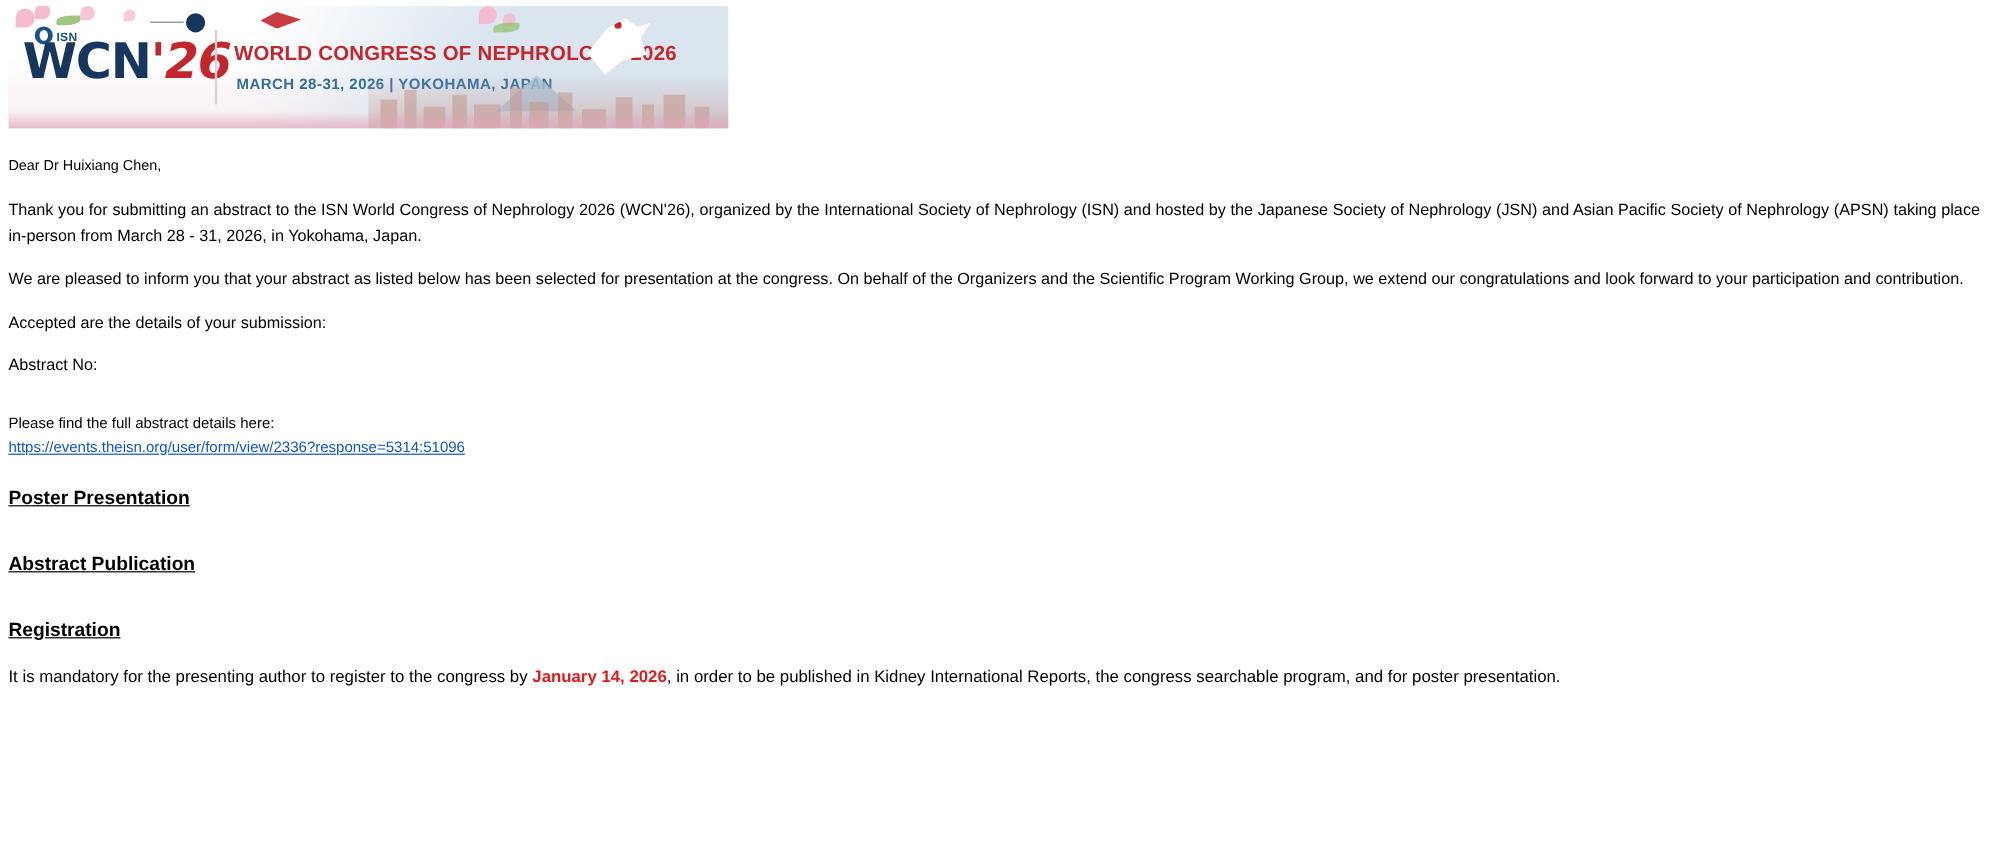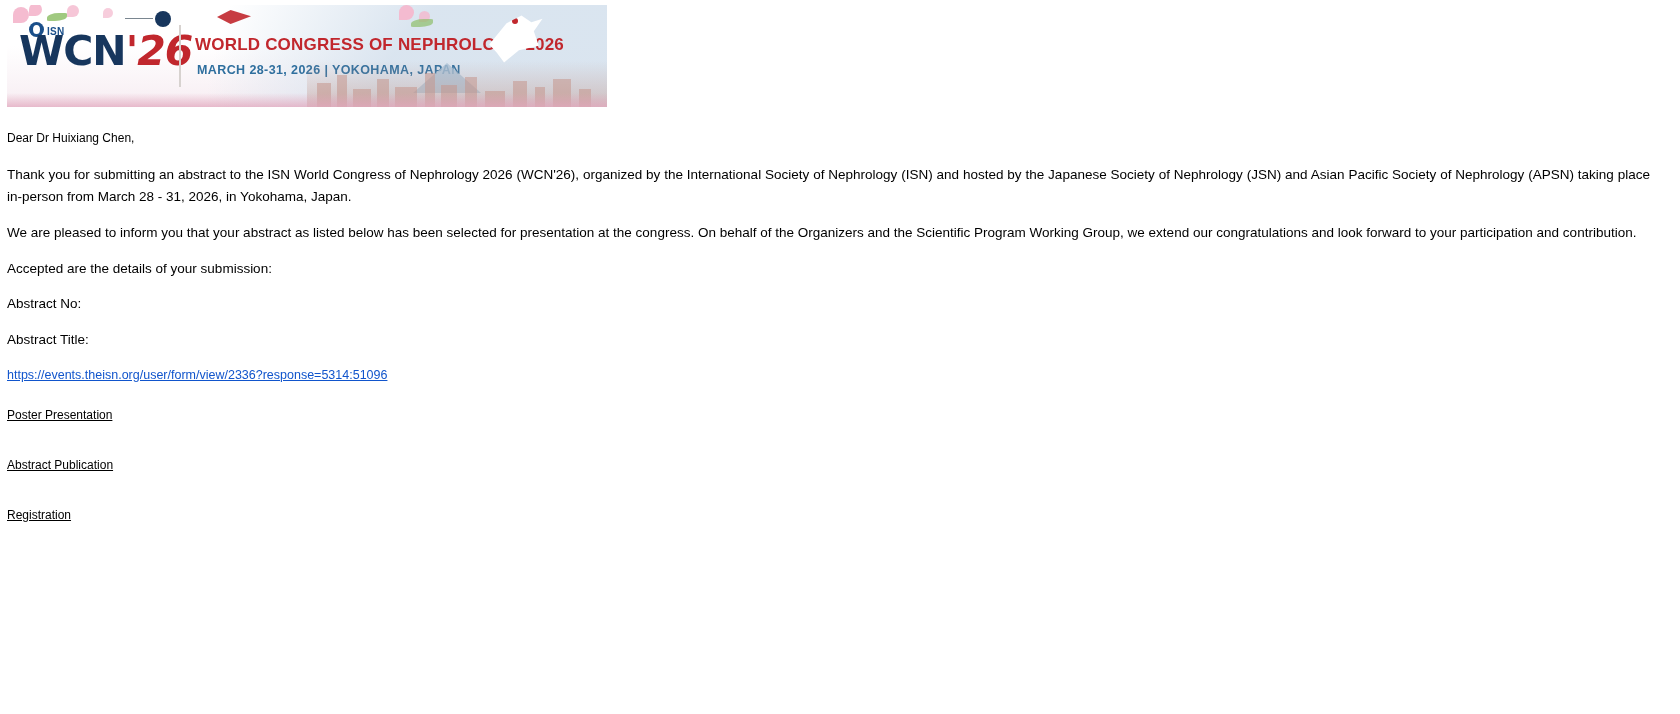--- a/index.html
+++ b/index.html
@@ -226,22 +226,22 @@
     font-weight: bold;
     line-height: 1.6;
   }
   .link {
     font-size: 12.5px;
     color: #1155cc;
     text-decoration: underline;
     word-break: break-all;
   }
   .section-head {
-    font-size: 12px;
-    font-weight: normal;
+    font-size: 16px;
+    font-weight: bold;
     text-decoration: underline;
     line-height: 1.5;
     display: inline-block;
   }
   .section-body {
     font-size: 14px;
     line-height: 1.6;
   }
   .red {
     color: #e01b1b;
@@ -313,31 +313,32 @@
     <div class="gap-sm"></div>
     <p class="para">We are pleased to inform you that your abstract as listed below has been selected for presentation at the congress. On behalf of the Organizers and the Scientific Program Working Group, we extend our congratulations and look forward to your participation and contribution.</p>
 
     <div class="gap-sm"></div>
     <p class="para">Accepted are the details of your submission:</p>
 
     <div class="gap-sm"></div>
     <div class="para">Abstract No:</div>
 
     <div class="gap-sm"></div>
-    <div class="para">Abstract Title:</div>
-
-    <div class="gap-sm"></div>
+
+    <div class="gap-sm"></div>
+    <div class="para" style="font-size:12.5px;">Please find the full abstract details here:</div>
     <a class="link" href="#">https://events.theisn.org/user/form/view/2336?response=5314:51096</a>
 
     <div class="gap-lg"></div>
     <div class="section-head">Poster Presentation</div>
     <div class="gap-sm"></div>
 
     <div class="gap-md"></div>
     <div class="section-head">Abstract Publication</div>
     <div class="gap-sm"></div>
 
     <div class="gap-md"></div>
     <div class="section-head">Registration</div>
     <div class="gap-sm"></div>
+    <div class="section-body"><span>It is mandatory for the presenting author to register to the congress by </span><span class="red">January 14, 2026</span><span>, in order to be published in Kidney International Reports, the congress searchable program, and for poster presentation.</span></div>
 
   </div>
 </div>
 
 </body></html>

